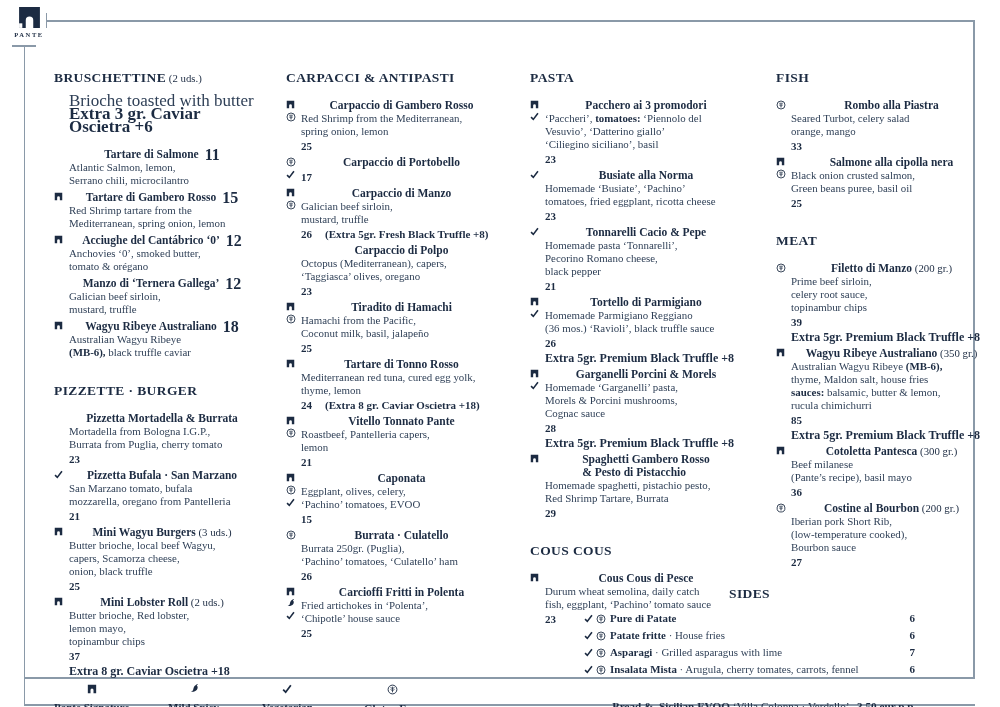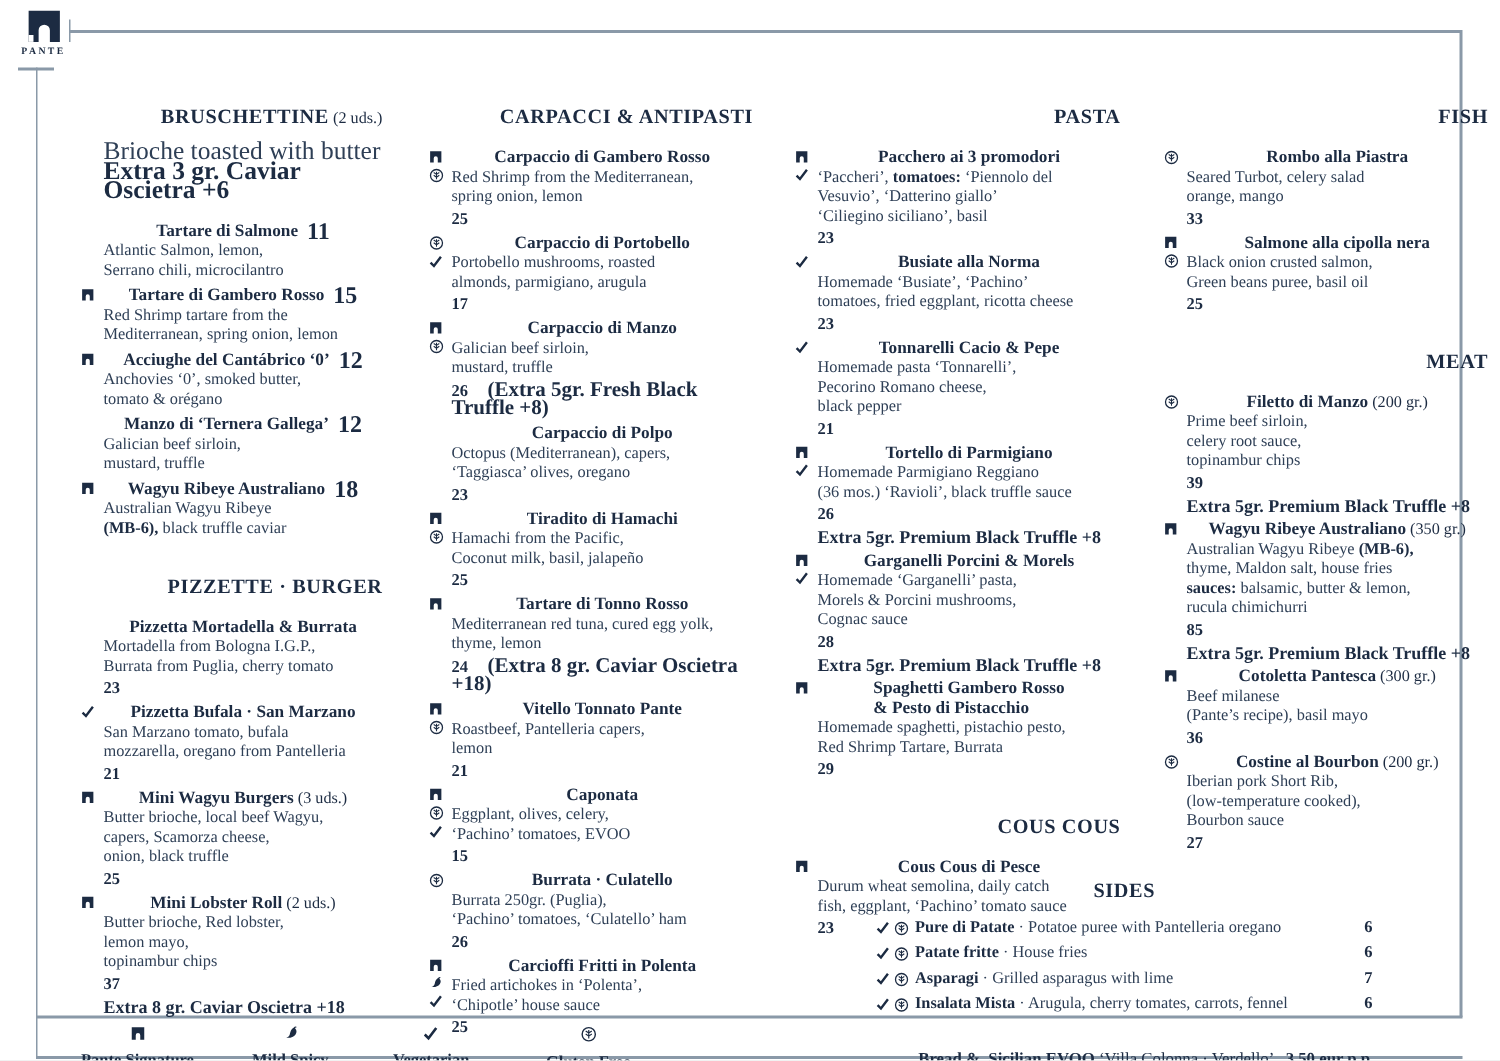--- a/index.html
+++ b/index.html
@@ -7,36 +7,36 @@
         font-family:"Liberation Serif","DejaVu Serif",serif;color:#1c2b42;overflow:hidden;margin:0 auto;}
   .rule{position:absolute;background:#8a99a8;}
   
   .logo{position:absolute;left:11px;top:5px;width:36px;text-align:center;}
   .logo svg{width:25px;height:25px;display:block;margin:0 auto;}
   .logo-text{font-size:6.5px;letter-spacing:1.6px;font-weight:bold;margin-top:1px;color:#1c2b42;}
   
   .col{position:absolute;top:70px;}
   .sec{margin:0;}
   .sec+.sec{margin-top:24px;}
-  .sec-header{font-size:13.5px;font-weight:bold;letter-spacing:.4px;margin-bottom:13px;text-align:right;}
+  .sec-header{font-size:13.5px;font-weight:bold;letter-spacing:.4px;margin-bottom:13px;}
   .sec-header .sfx{font-weight:normal;font-size:10.8px;letter-spacing:0;}
   .note{font-size:17px;line-height:13px;margin:-5px 0 15px 15px;color:#2e3f56;}
   .note .b{font-weight:bold;color:#1c2b42;}
   .item{display:flex;margin-bottom:4px;}
   .icons{width:15px;flex:none;display:flex;flex-direction:column;gap:3px;padding-top:1px;}
   .ic{display:inline-block;}
   .ic svg{width:100%;height:100%;display:block;}
   .ibody{flex:1;min-width:0;}
   .name-row{display:flex;justify-content:center;font-size:11.5px;font-weight:bold;line-height:13px;}
   .name .sfx{font-weight:normal;font-size:10.8px;}
   .price-right{font-weight:bold;font-size:16px;padding-left:6px;}
   .desc{font-size:10.9px;line-height:13px;color:#2e3f56;}
   .desc .b{font-weight:bold;color:#1c2b42;}
   .price-row{font-size:11px;font-weight:bold;line-height:11px;margin-top:3px;}
-  .pnote{margin-left:13px;font-size:14px;}
+  .pnote{margin-left:13px;font-size:11px;}
   .extra{font-size:12px;font-weight:bold;line-height:12px;margin-top:3px;}
   
   .sides{position:absolute;left:584px;top:586px;width:331px;}
   .sides-title{text-align:center;font-weight:bold;font-size:13.5px;letter-spacing:.4px;margin-bottom:8px;}
   .side-row{display:flex;align-items:center;font-size:10.9px;line-height:17px;color:#2e3f56;text-align:right;}
   .side-row .nm{font-weight:bold;color:#1c2b42;white-space:pre;}
   .side-row .ds{white-space:pre;}
   .side-row .pr{margin-left:auto;font-weight:bold;color:#1c2b42;font-size:11px;}
   .side-icons{width:26px;flex:none;display:inline-flex;gap:3px;align-items:center;}
   
@@ -240,21 +240,20 @@
             <span class="ic" style="height: 9px; width: 9px;">
               <svg viewBox="0 0 12 12">
                 <path d="M1.4 6.8 L4.4 9.8 L10.6 1.6" stroke="#1c2b42" stroke-width="2.1" fill="none"></path>
               </svg>
             </span>
           </div>
           <div class="ibody">
             <div class="name-row">
               <span class="name">Carpaccio di Portobello</span>
             </div>
-            <div class="desc">Portobello mushrooms, roasted<br>almonds, parmigiano, arugula</div>
             <div class="price-row"><span>17</span></div>
           </div>
         </div>
         <div class="item">
           <div class="icons">
             <span class="ic" style="height: 9px; width: 9px;">
               <svg viewBox="0 0 24 24">
                 <path fill="#1c2b42" d="M2 2 H22 V22 H15.6 V14.6 A3.6 3.6 0 0 0 8.4 14.6 V22 H2 Z"></path>
               </svg>
             </span>
@@ -679,21 +678,20 @@
               </svg>
             </span>
             <span class="ic" style="height: 10px; width: 10px;">
               <svg viewBox="0 0 14 14">
                 <circle cx="7" cy="7" r="5.6" stroke="#1c2b42" stroke-width="1.2" fill="none"></circle>
                 <path d="M7 3.4 V10.6 M7 6 L4.4 4.2 M7 6 L9.6 4.2 M7 8.6 L4.4 6.8 M7 8.6 L9.6 6.8" stroke="#1c2b42" stroke-width="1" fill="none"></path>
               </svg>
             </span>
           </span>
           <span class="nm">Pure di Patate</span>
-          <span class="ds"> · Potatoe puree with Pantelleria oregano</span>
           <span class="pr">6</span>
         </div>
         <div class="side-row">
           <span class="side-icons">
             <span class="ic" style="height: 9px; width: 9px;">
               <svg viewBox="0 0 12 12">
                 <path d="M1.4 6.8 L4.4 9.8 L10.6 1.6" stroke="#1c2b42" stroke-width="2.1" fill="none"></path>
               </svg>
             </span>
             <span class="ic" style="height: 10px; width: 10px;">

